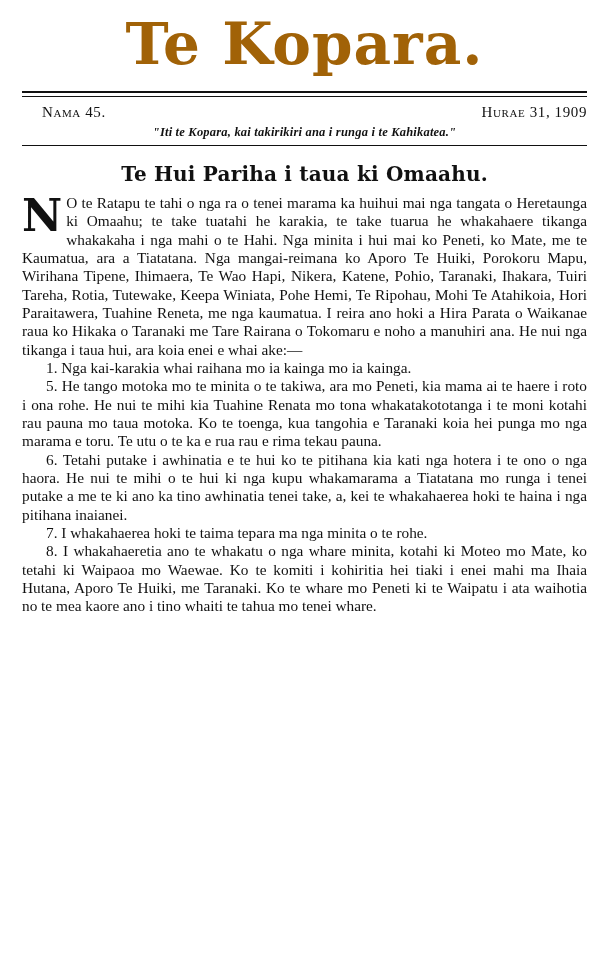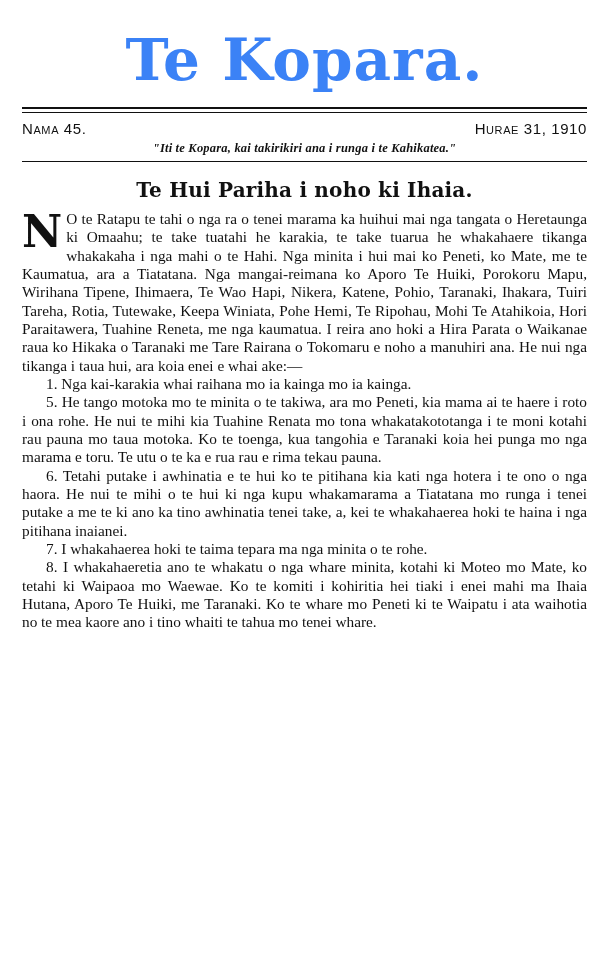--- a/index.html
+++ b/index.html
@@ -25,40 +25,41 @@
   .masthead {
     text-align: center;
     padding-top: 14px;
   }
   .masthead-title {
     font-family: "DejaVu Serif", "Liberation Serif", serif;
     font-weight: bold;
     font-size: 58px;
     letter-spacing: 1px;
     line-height: 1.05;
-    margin: 16px;
-    color: #3b82f6;
+    margin: 0;
+    color: #a16207;
   }
   .rule-thick {
     border: 0;
     border-top: 2px solid #111;
     margin: 16px 0 0 0;
   }
   .rule-thin {
     border: 0;
     border-top: 1px solid #111;
     margin: 3px 0 0 0;
   }
   
   .issue-line {
     display: flex;
     align-items: baseline;
     justify-content: space-between;
     margin-top: 7px;
-    font-family: Liberation Sans, sans-serif;
+    font-family: Liberation Serif, serif;
+    margin-left: 20px;
   }
   .issue-number,
   .issue-date {
     font-size: 15px;
     font-variant: small-caps;
     letter-spacing: 0.6px;
     white-space: nowrap;
   }
   .issue-place {
     font-size: 17px;
@@ -126,28 +127,28 @@
 
   <div class="masthead">
     <h1 class="masthead-title">Te Kopara.</h1>
   </div>
 
   <hr class="rule-thick">
   <hr class="rule-thin">
 
   <div class="issue-line">
     <div class="issue-number">Nama 45.</div>
-    <div class="issue-date">Hurae 31, 1910</div>
+    <div class="issue-date">Hurae 31, 1909</div>
   </div>
 
   <div class="motto">"Iti te Kopara, kai takirikiri ana i runga i te Kahikatea."</div>
 
   <hr class="rule-after-motto">
 
-  <h2 class="article-title">Te Hui Pariha i noho ki Ihaia.</h2>
+  <h2 class="article-title">Te Hui Pariha i taua ki Omaahu.</h2>
 
   <div class="body-text">
 
     <p class="dropcap-para">
       <span class="dropcap">N</span><span>O te Ratapu te tahi o nga ra o tenei marama ka huihui mai nga tangata o Heretaunga ki Omaahu; te take tuatahi he karakia, te take tuarua he whakahaere tikanga whakakaha i nga mahi o te Hahi.   Nga minita i hui mai ko Peneti, ko Mate, me te Kaumatua, ara a Tiatatana.   Nga mangai-reimana ko Aporo Te Huiki, Porokoru Mapu, Wirihana Tipene, Ihimaera, Te Wao Hapi, Nikera, Katene, Pohio, Taranaki, Ihakara, Tuiri Tareha, Rotia, Tutewake, Keepa Winiata, Pohe Hemi, Te Ripohau, Mohi Te Atahikoia, Hori Paraitawera, Tuahine Reneta, me nga kaumatua.   I reira ano hoki a Hira Parata o Waikanae raua ko Hikaka o Taranaki me Tare Rairana o Tokomaru e noho a manuhiri ana.  He nui nga tikanga i taua hui, ara koia enei e whai ake:—</span>
     </p>
 
     <p class="num-item">
       <span>1.</span>
       <span>Nga kai-karakia whai raihana mo ia kainga mo ia kainga.</span>

